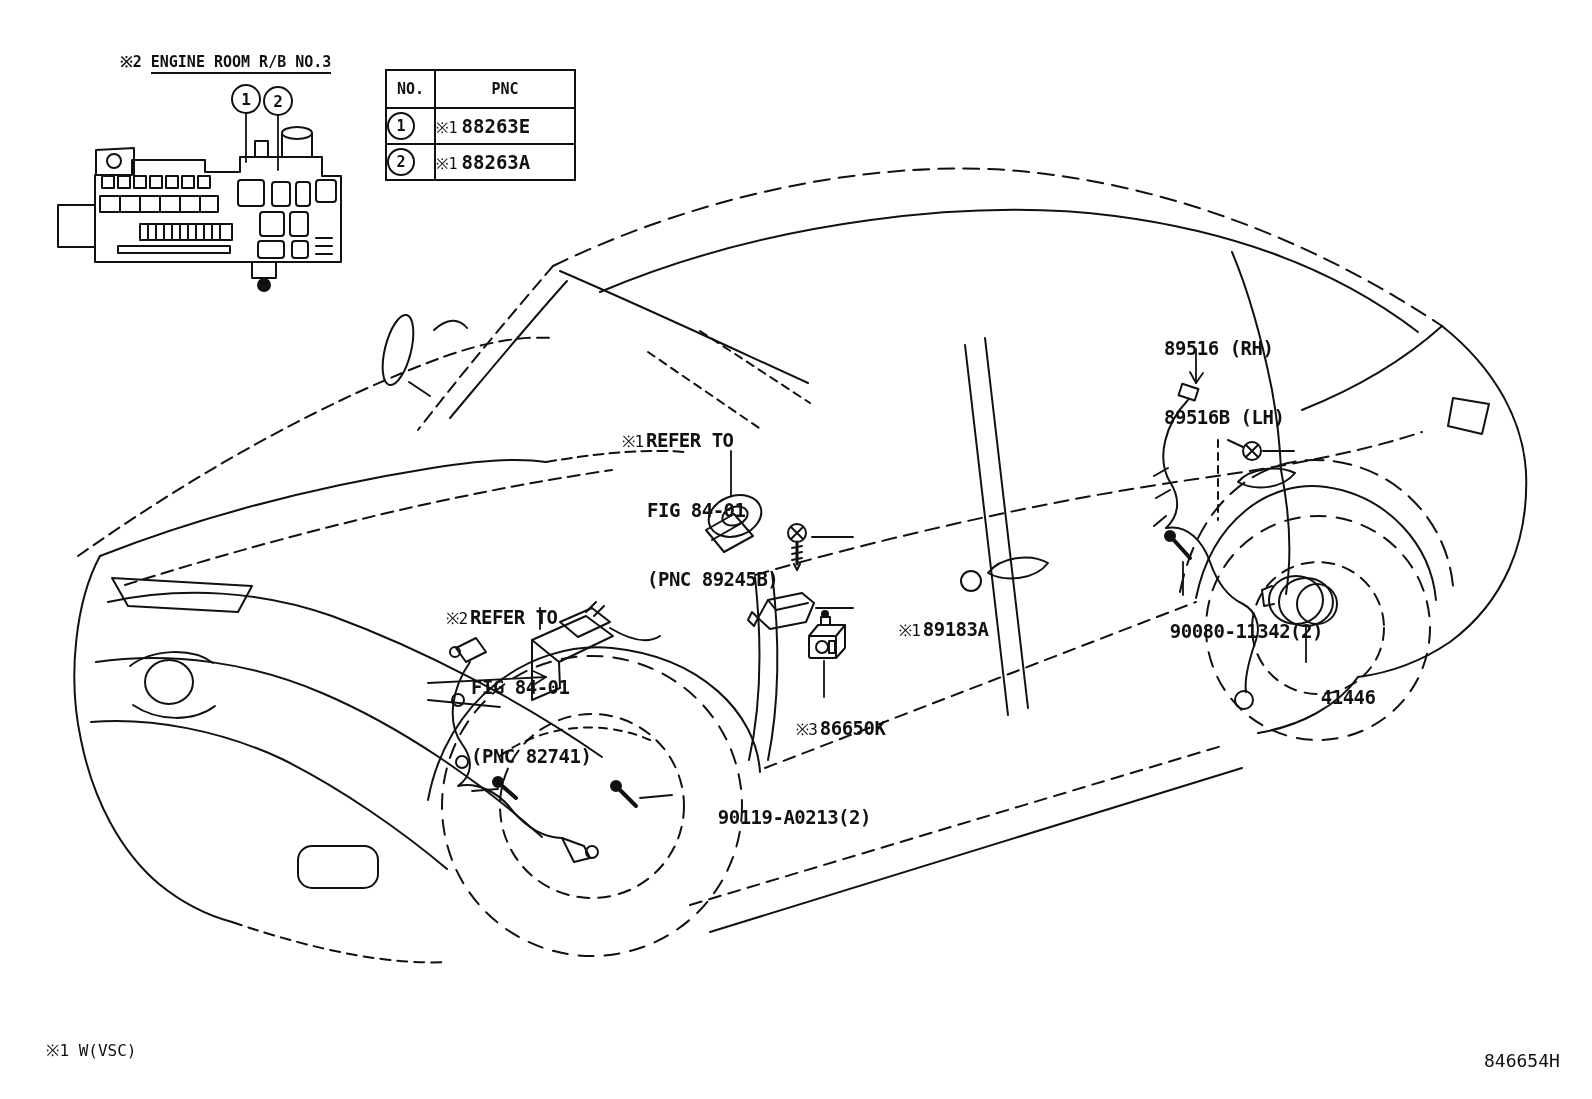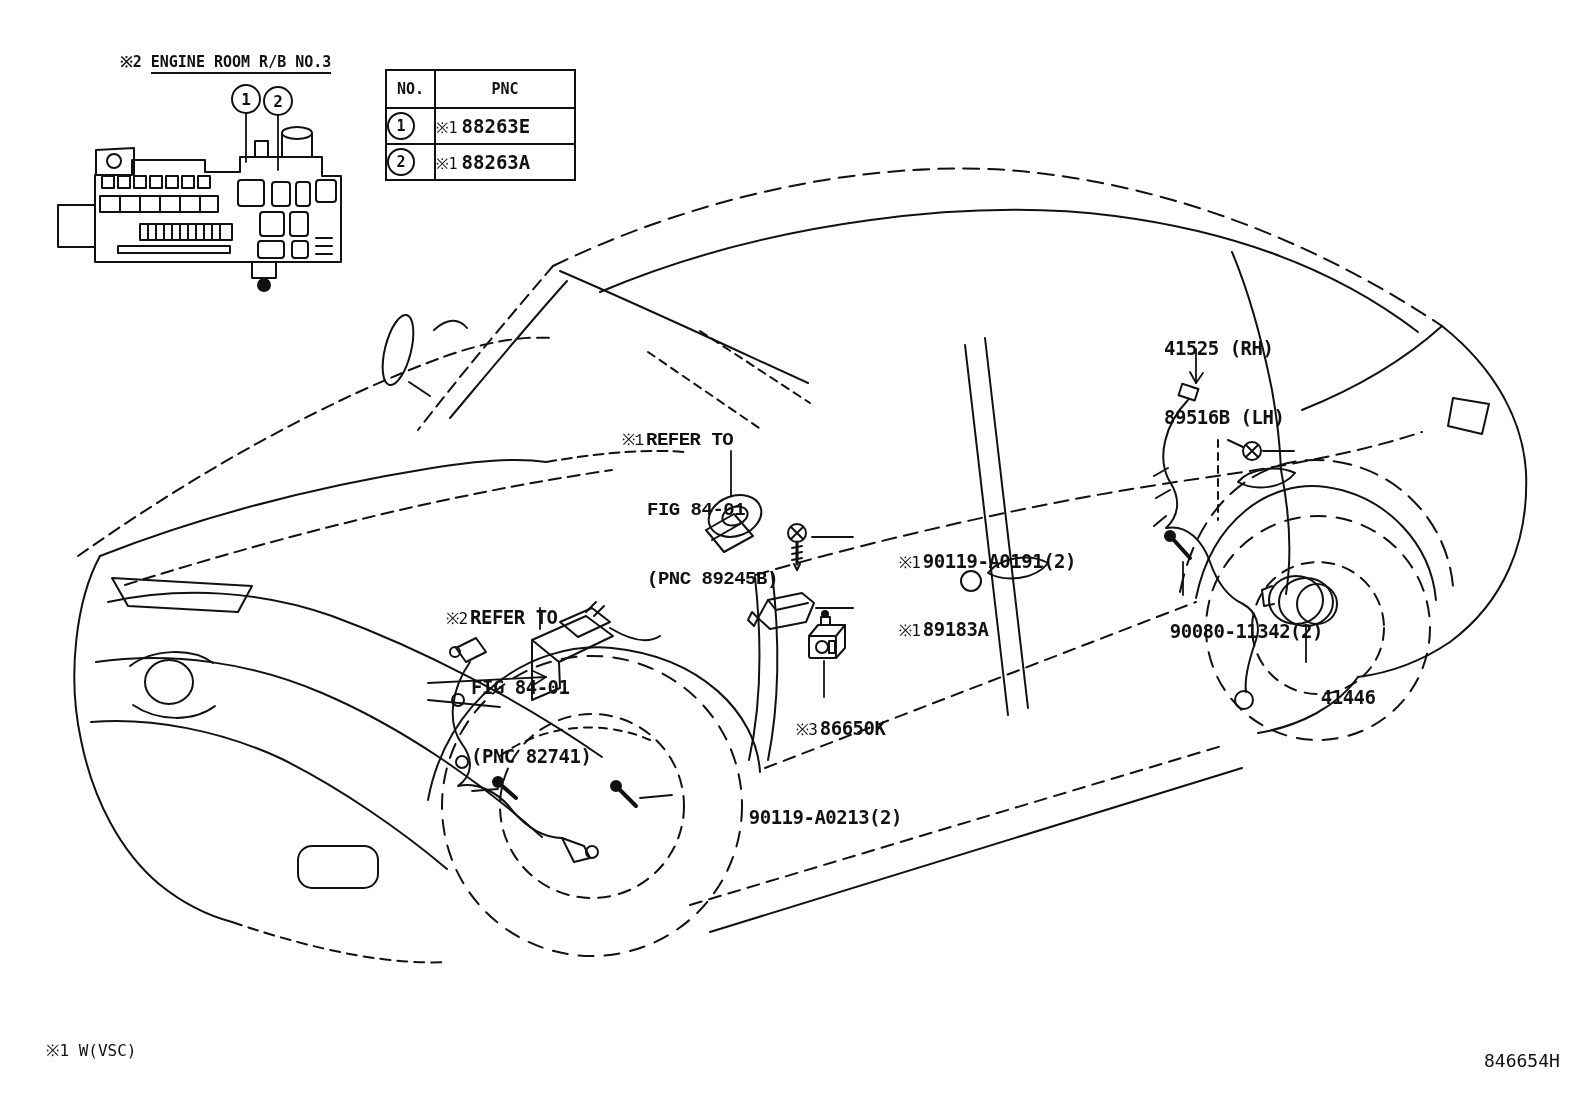--- a/index.html
+++ b/index.html
@@ -259,52 +259,49 @@
       <td><span class="ccell">1</span></td>
       <td><span class="pfx">※1</span><span>88263E</span></td>
     </tr>
     <tr>
       <td><span class="ccell">2</span></td>
       <td><span class="pfx">※1</span><span>88263A</span></td>
     </tr>
   </tbody>
     </table>
 
-  <div class="lbl" style="left:622px;top:383px;font-family:Liberation Mono, monospace;">
+  <div class="lbl" style="left:622px;top:383px;">
     <span class="ln"><span class="pfx">※1</span><span>REFER TO</span></span>
     <span class="ln ind">FIG 84-01</span>
     <span class="ln ind">(PNC 89245B)</span>
   </div>
 
   <div class="lbl" style="left:446px;top:560px;">
     <span class="ln"><span class="pfx">※2</span><span>REFER TO</span></span>
     <span class="ln ind">FIG 84-01</span>
     <span class="ln ind">(PNC 82741)</span>
   </div>
 
-  <div class="lbl" style="left:855px;top:527px;">
-    <span class="pfx">※1</span><span>90119-A0191(2)</span>
-  </div>
 
   <div class="lbl" style="left:855px;top:595px;">
     <span class="pfx">※1</span><span>89183A</span>
   </div>
 
   <div class="lbl" style="left:752px;top:694px;">
     <span class="pfx">※3</span><span>86650K</span>
   </div>
 
 
 
-  <div class="lbl" style="left:705px;top:783px;">
+  <div class="lbl" style="left:674px;top:783px;">
     <span>90119-A0213(2)</span>
   </div>
 
   <div class="lbl" style="left:1164px;top:291px;">
-    <span class="ln">41525 (RH)</span>
+    <span class="ln">89516 (RH)</span>
     <span class="ln">89516B (LH)</span>
   </div>
 
 
   <div class="lbl" style="left:1126px;top:597px;">
     <span>90080-11342(2)</span>
   </div>
 
   <div class="lbl" style="left:1277px;top:663px;">
     <span>41446</span>

